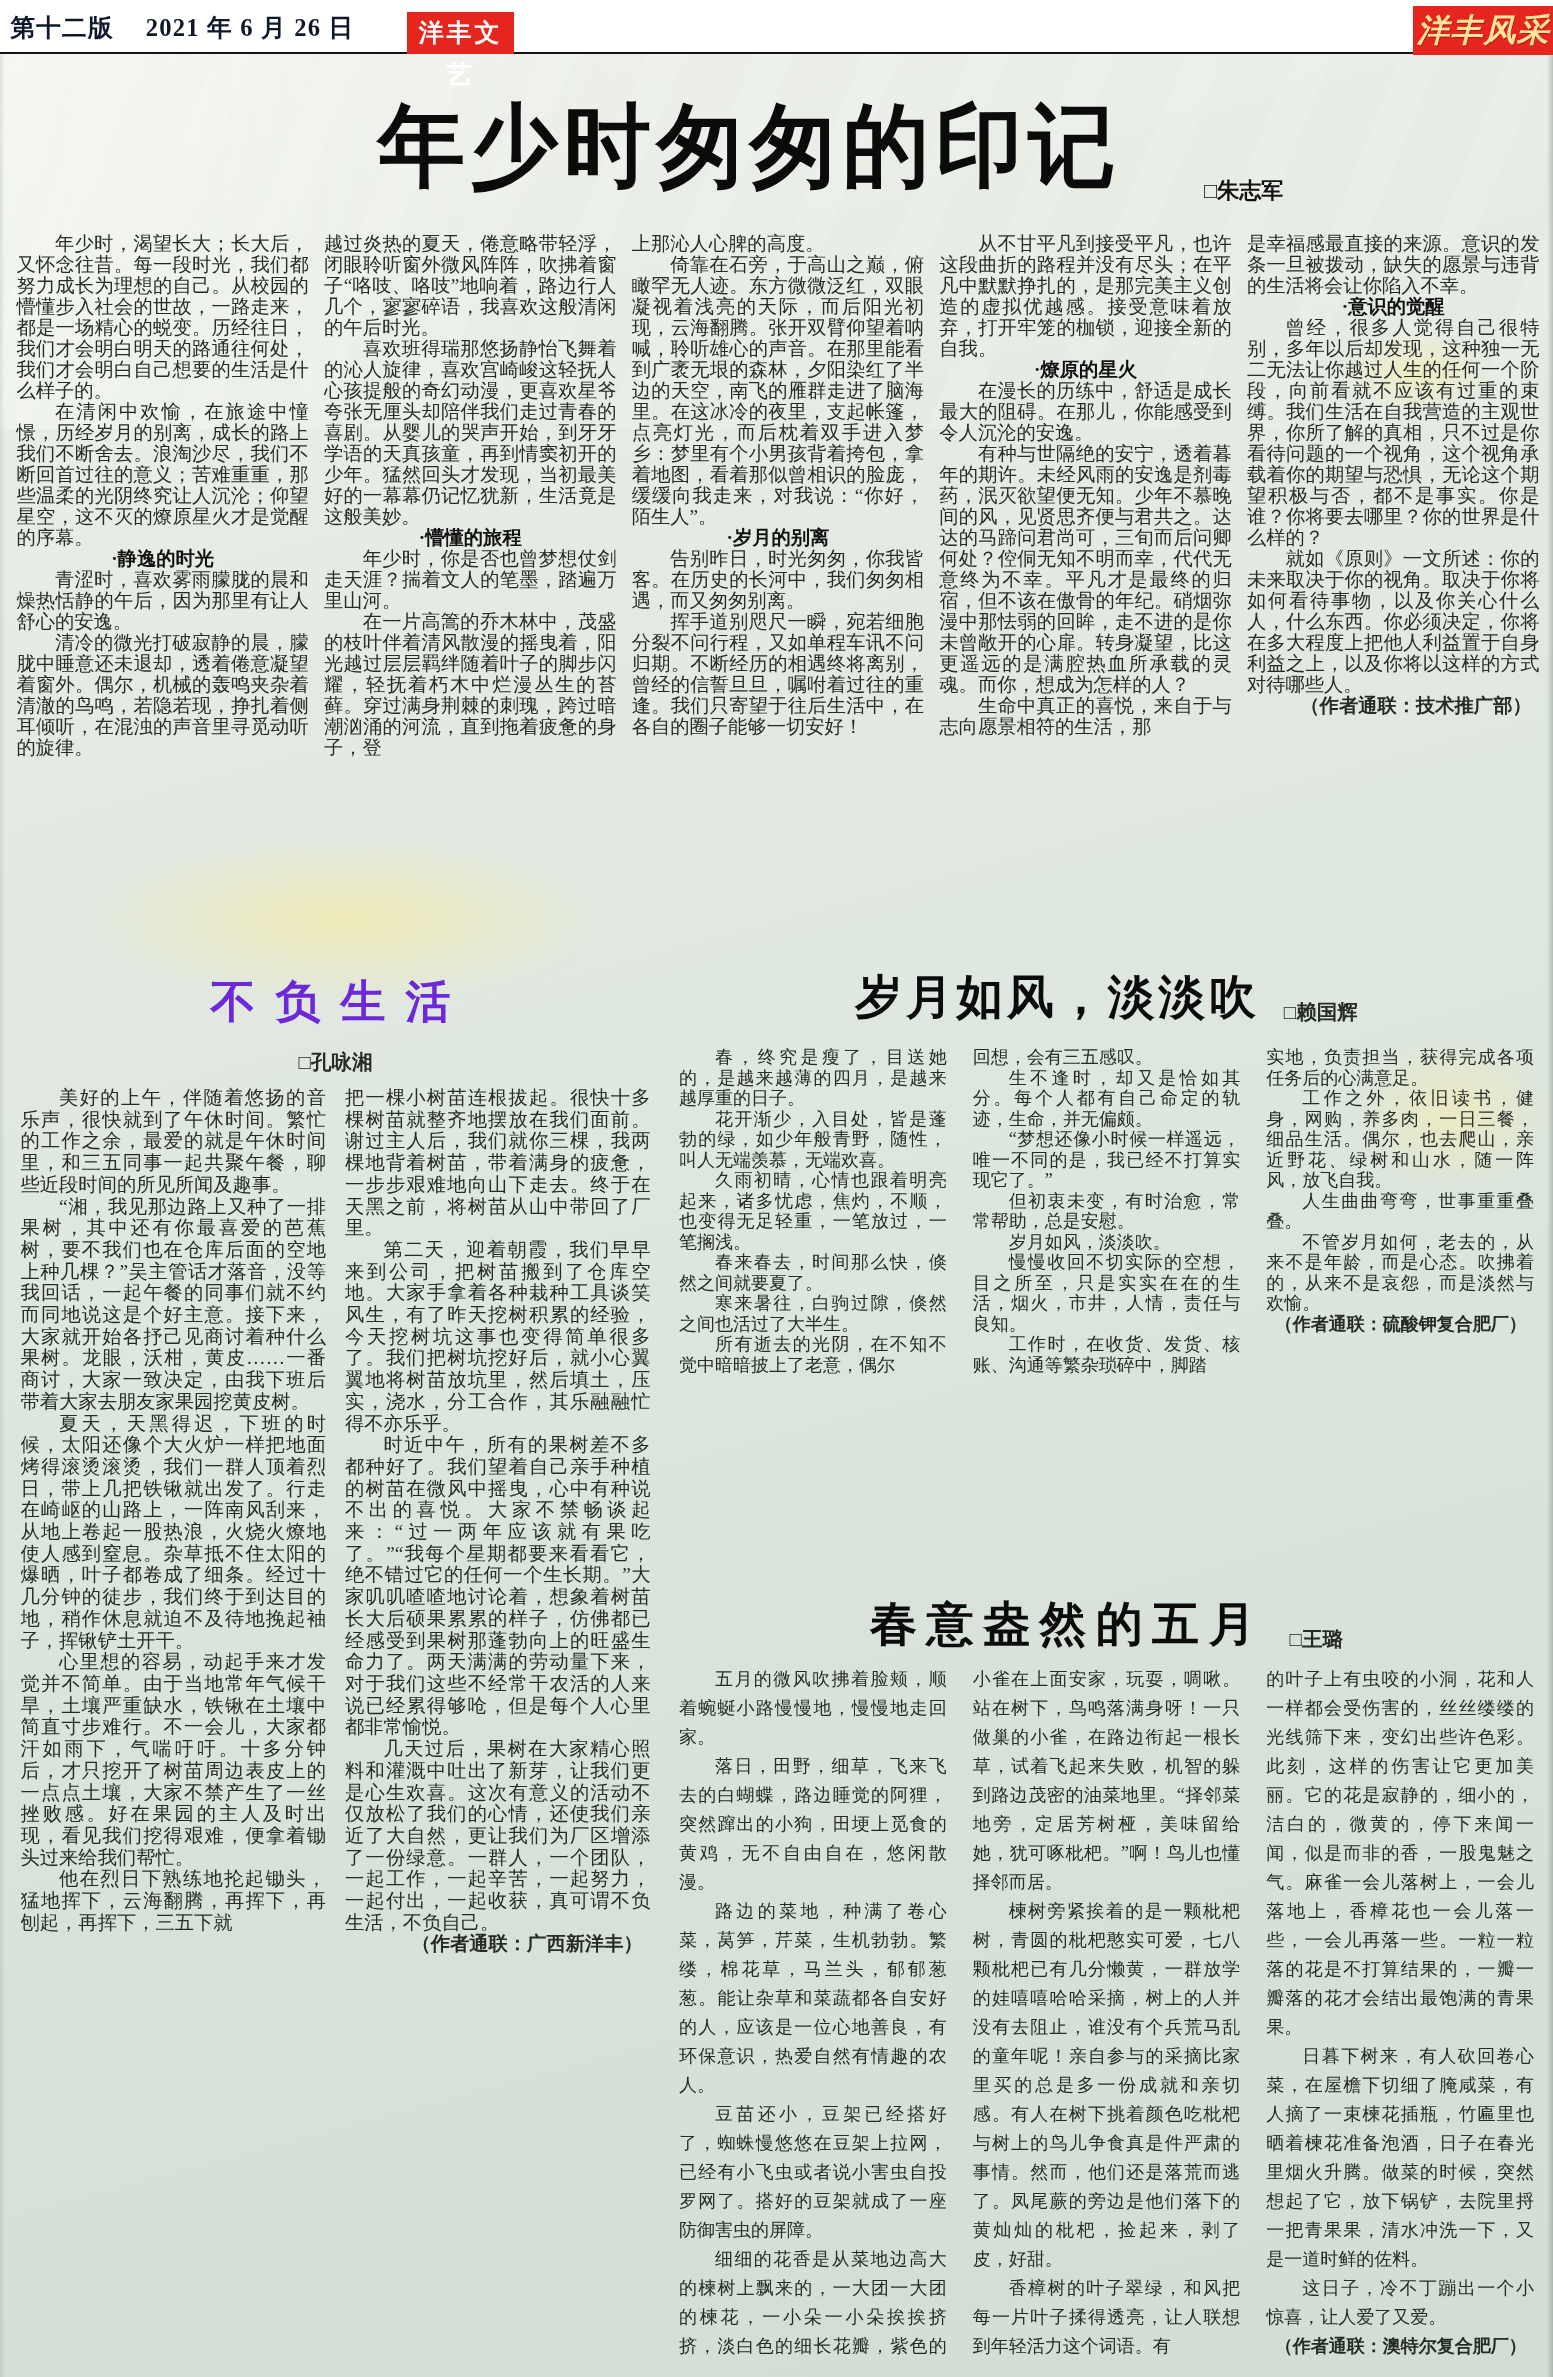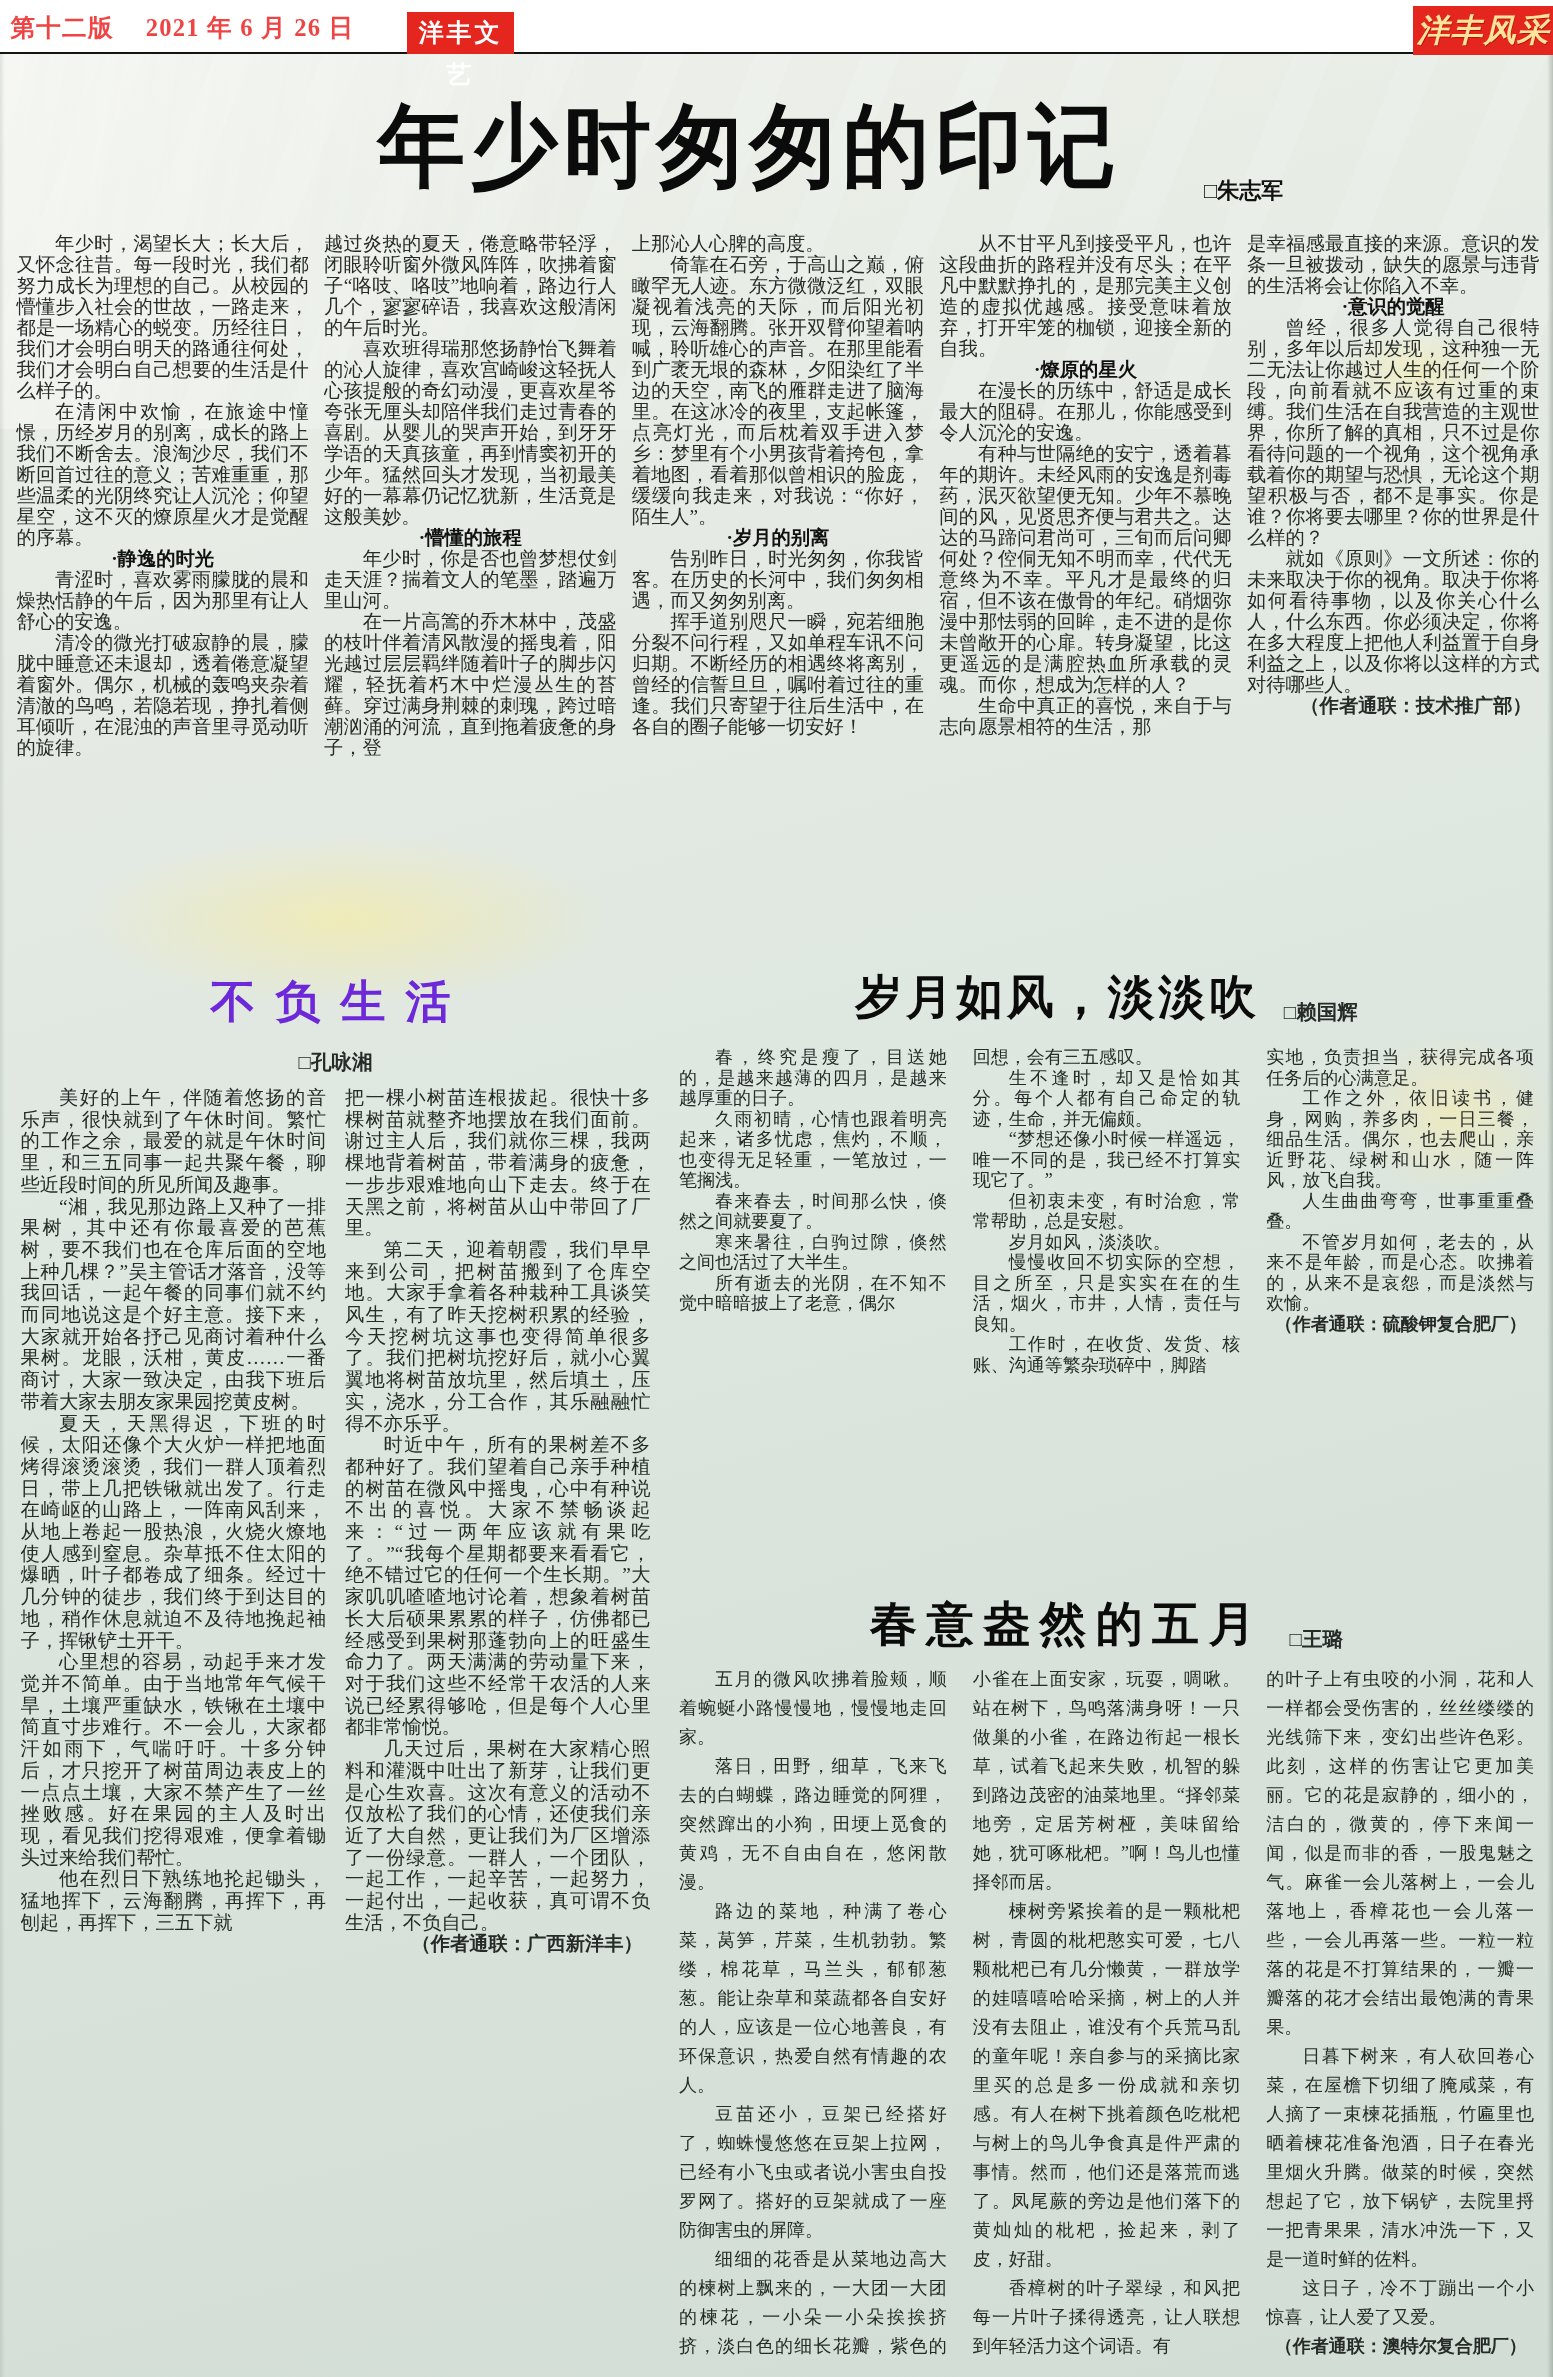--- a/index.html
+++ b/index.html
@@ -3,21 +3,21 @@
 <meta charset="utf-8">
 <style>
   html,body{margin:0;padding:0;}
   body{width:1554px;height:2377px;position:relative;overflow:hidden;
        font-family:"Liberation Serif","DejaVu Serif",serif;color:#262b28;
        background:linear-gradient(165deg,#f0f2ec 0%,#e7ece5 20%,#dee7e0 45%,#d8e2da 70%,#d2ddd5 100%);}
   .abs{position:absolute;}
   
   .header-bar{left:0;top:0;width:1554px;height:54px;background:#ffffff;z-index:5;}
   .header-rule{left:0;top:52px;width:1554px;height:2.3px;background:#141414;z-index:6;}
-  .page-info{left:10.5px;top:10.5px;font-size:24.6px;font-weight:bold;color:#ef4444;letter-spacing:1.2px;white-space:nowrap;z-index:7;}
+  .page-info{left:10.5px;top:10.5px;font-size:24.6px;font-weight:bold;color:#0f172a;letter-spacing:1.2px;white-space:nowrap;z-index:7;}
   .page-info span{margin-right:32px;}
   .section-badge{left:407px;top:11.7px;width:107px;height:42px;background:#e5261f;color:#ffffff;
        font-size:25px;font-weight:bold;text-align:center;line-height:42px;letter-spacing:2.9px;z-index:8;}
   .masthead-badge{left:1413px;top:5.9px;width:141px;height:49px;background:#e5261f;color:#ffe49a;
        font-size:32px;font-weight:bold;font-style:italic;text-align:center;line-height:49px;letter-spacing:1.2px;
        text-shadow:0.6px 0.6px 0 #b01410;z-index:8;font-family:"Liberation Serif",serif;}
   
   .rays{left:0;top:54px;width:1554px;height:375px;z-index:1;opacity:.8;
        background:linear-gradient(100deg,rgba(255,255,255,.45) 0%,rgba(255,255,255,0) 38%),
        repeating-linear-gradient(112deg,rgba(255,255,255,.12) 0 35px,rgba(255,255,255,0) 35px 100px);}
@@ -130,20 +130,21 @@
     </div>
 </div>
 
 <div class="abs art-head sy-head">
   <span class="t">岁月如风，淡淡吹</span>
   <span class="a">□赖国辉</span>
 </div>
 <div class="abs cols sy-cols">
   <div class="col">
       <p class="p">春，终究是瘦了，目送她的，是越来越薄的四月，是越来越厚重的日子。</p>
+      <p class="p">花开渐少，入目处，皆是蓬勃的绿，如少年般青野，随性，叫人无端羡慕，无端欢喜。</p>
       <p class="p">久雨初晴，心情也跟着明亮起来，诸多忧虑，焦灼，不顺，也变得无足轻重，一笔放过，一笔搁浅。</p>
       <p class="p">春来春去，时间那么快，倏然之间就要夏了。</p>
       <p class="p">寒来暑往，白驹过隙，倏然之间也活过了大半生。</p>
       <p class="p">所有逝去的光阴，在不知不觉中暗暗披上了老意，偶尔</p>
     </div>
   <div class="col">
       <p class="cont">回想，会有三五感叹。</p>
       <p class="p">生不逢时，却又是恰如其分。每个人都有自己命定的轨迹，生命，并无偏颇。</p>
       <p class="p">“梦想还像小时候一样遥远，唯一不同的是，我已经不打算实现它了。”</p>
       <p class="p">但初衷未变，有时治愈，常常帮助，总是安慰。</p>

